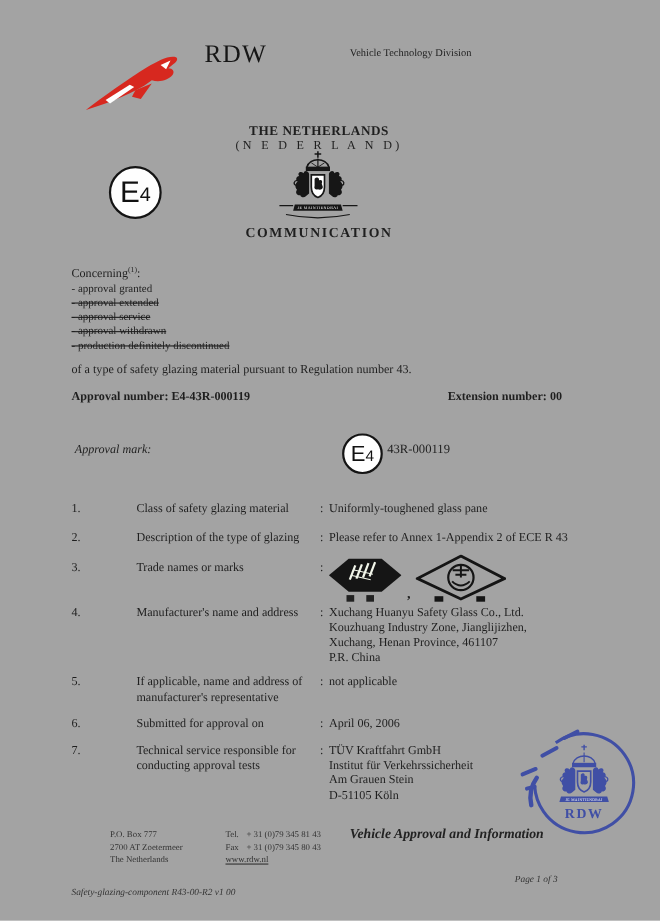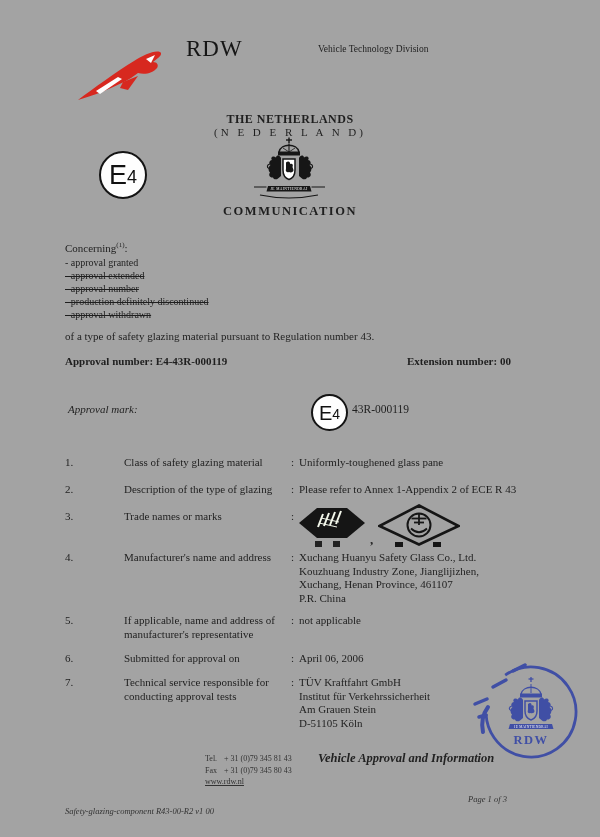--- a/index.html
+++ b/index.html
@@ -104,23 +104,23 @@
   </svg>
 
   <div class="communication">COMMUNICATION</div>
 
   <div class="concerning-label">
     <span>Concerning</span><sup>(1)</sup><span>:</span>
   </div>
   <div class="concerning-list">
     <div>- approval granted</div>
     <div class="struck">- approval extended</div>
-    <div class="struck">- approval number</div>
+    <div class="struck">- approval service</div>
+    <div class="struck">- approval withdrawn</div>
     <div class="struck">- production definitely discontinued</div>
-    <div class="struck">- approval withdrawn</div>
   </div>
   <div class="subject">of a type of safety glazing material pursuant to Regulation number 43.</div>
 
   <div class="approval-number">Approval number: E4-43R-000119</div>
   <div class="extension-number">Extension number: 00</div>
 
   <div class="approval-mark-label">Approval mark:</div>
   <div class="e-circle e-small">
     <span class="e-letter">E</span>
     <span class="e-digit">4</span>
@@ -226,20 +226,23 @@
     <g id="stampLionL">
       <path d="M51,46 c-1,-3 -4.5,-3.5 -5,-0.5 c-3,-2.5 -6,0 -4,2.5 c-3,0.5 -3.5,3.5 -1.5,5 c-2.5,2 -2.5,5.5 -0.5,7.5 c-2,2.5 0,5.5 3,5 c0.5,2 3.5,2.5 5,1 l3,-2.5 Z" fill="#3848a6"></path>
       <path d="M40,52 c-3,0.5 -3.5,3.5 -1,4.5" stroke="#3848a6" stroke-width="1.2" fill="none"></path>
     </g>
     <use href="#stampLionL" transform="matrix(-1,0,0,1,118,0)"></use>
     <polygon points="38,70 80,70 81.5,75 36.5,75" fill="#3848a6"></polygon>
     <text x="59" y="74" text-anchor="middle" font-size="3.4" letter-spacing="0.3" fill="#ffffff">JE MAINTIENDRAI</text>
     <text x="59" y="90" text-anchor="middle" font-size="12.5" letter-spacing="1.5" fill="#3848a6" font-family="Liberation Serif, serif" font-weight="bold">RDW</text>
   </svg>
 
+  <div class="footer-address">P.O. Box 777
+2700 AT Zoetermeer
+The Netherlands</div>
   <div class="footer-contacts">
     <div>
       <span class="c-label">Tel.</span><span>+ 31 (0)79 345 81 43</span>
     </div>
     <div>
       <span class="c-label">Fax</span><span>+ 31 (0)79 345 80 43</span>
     </div>
     <div class="website">www.rdw.nl</div>
   </div>
   <div class="department">Vehicle Approval and Information</div>

